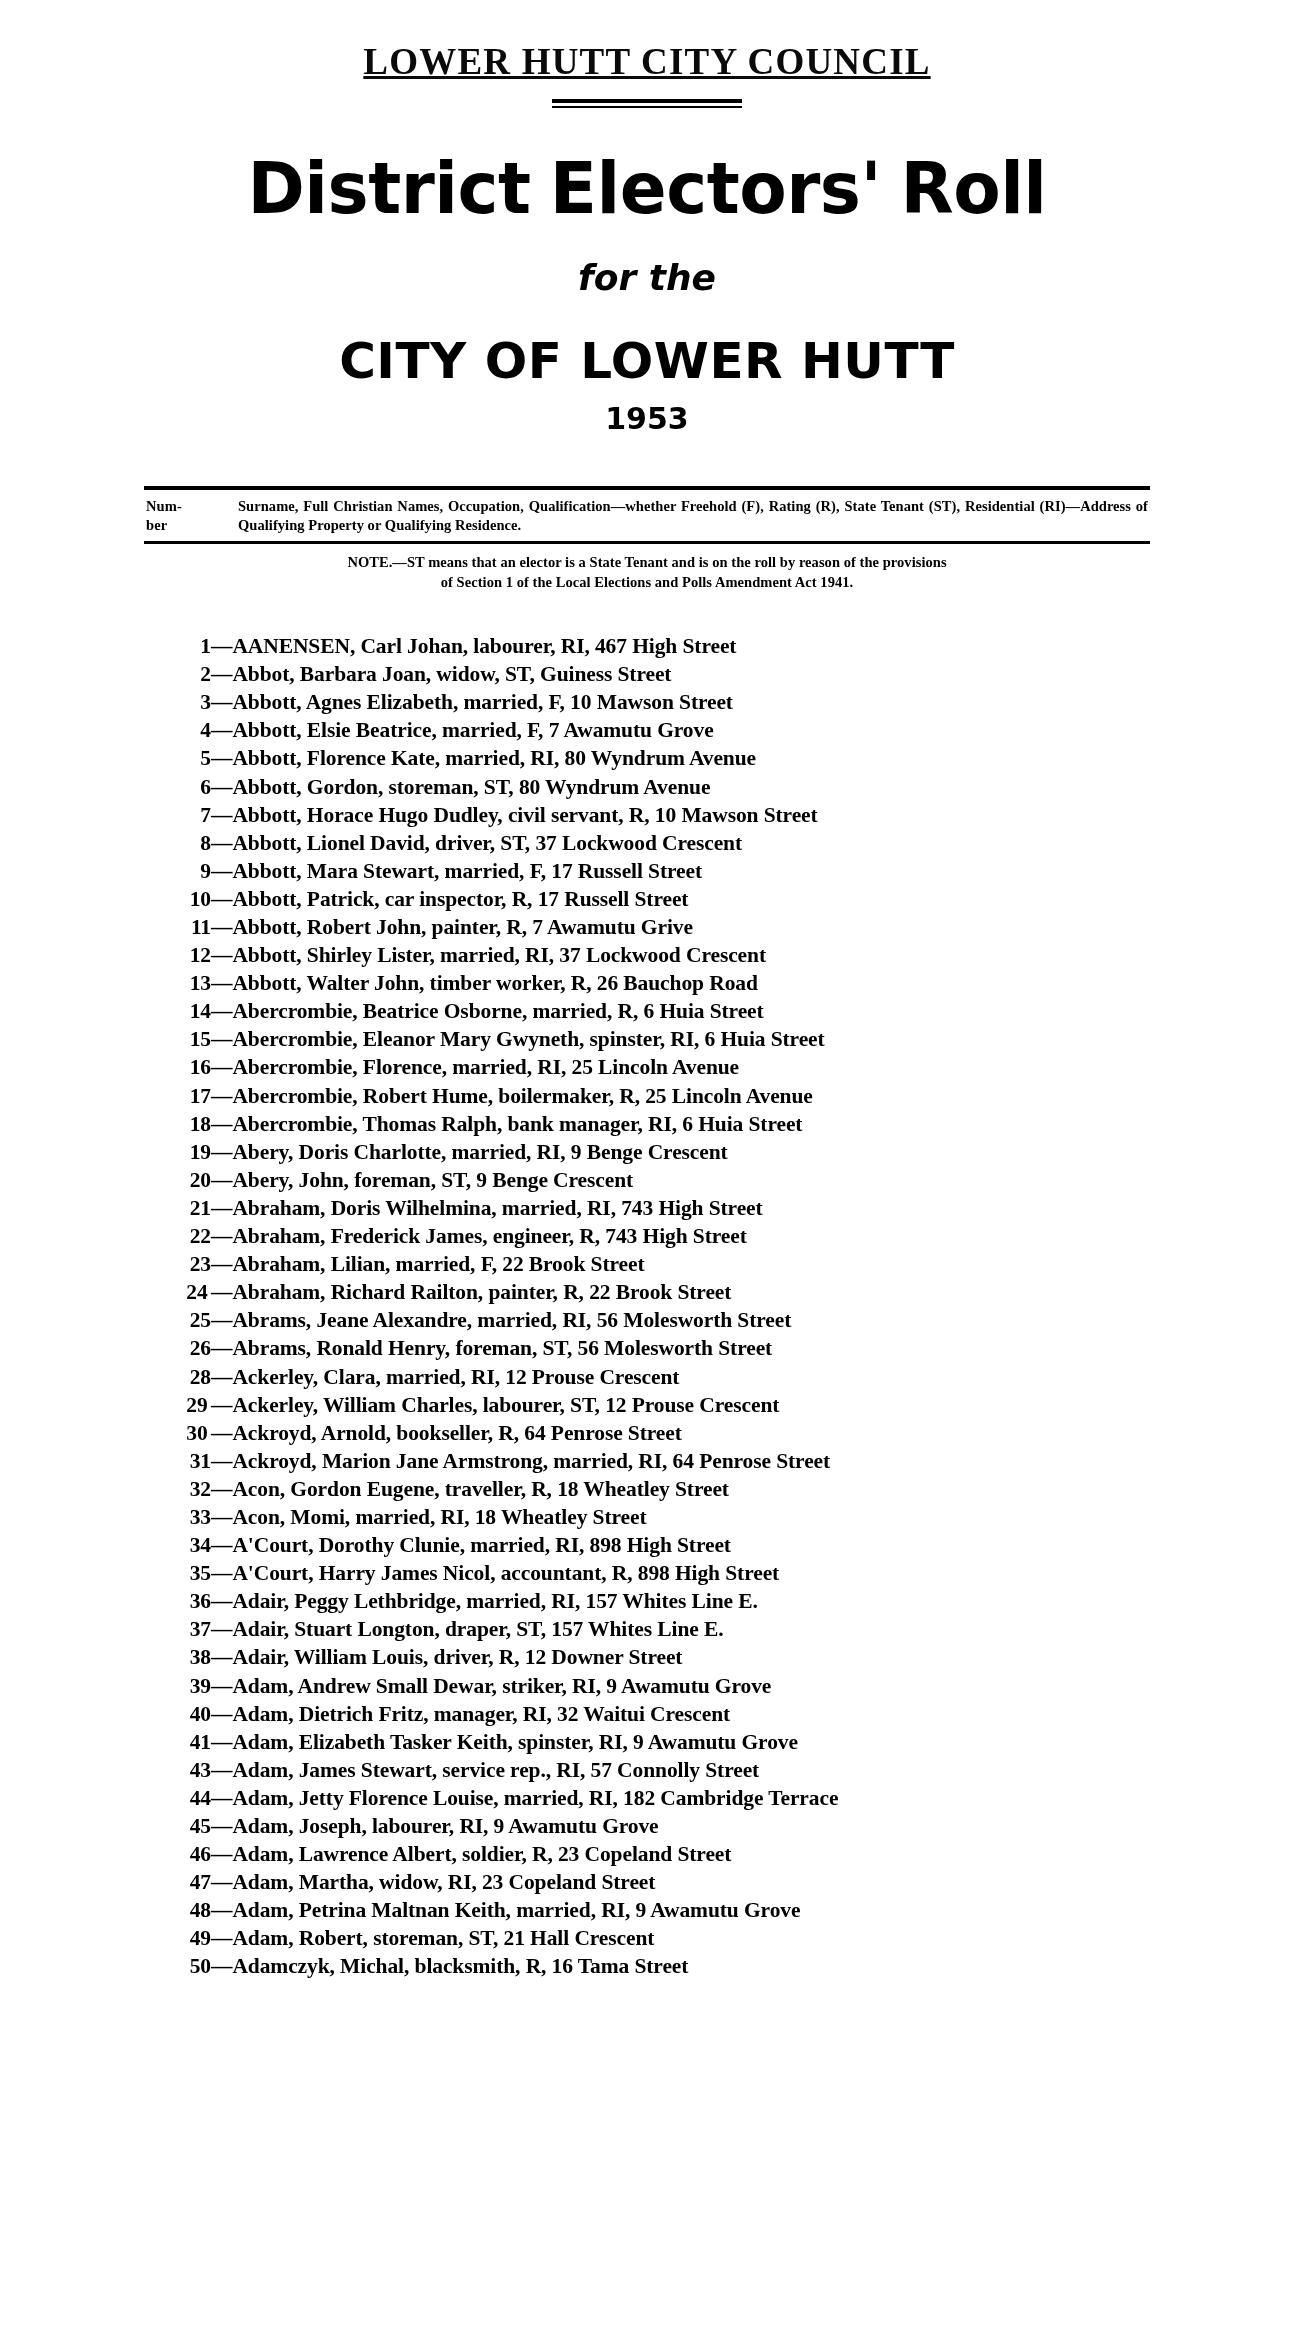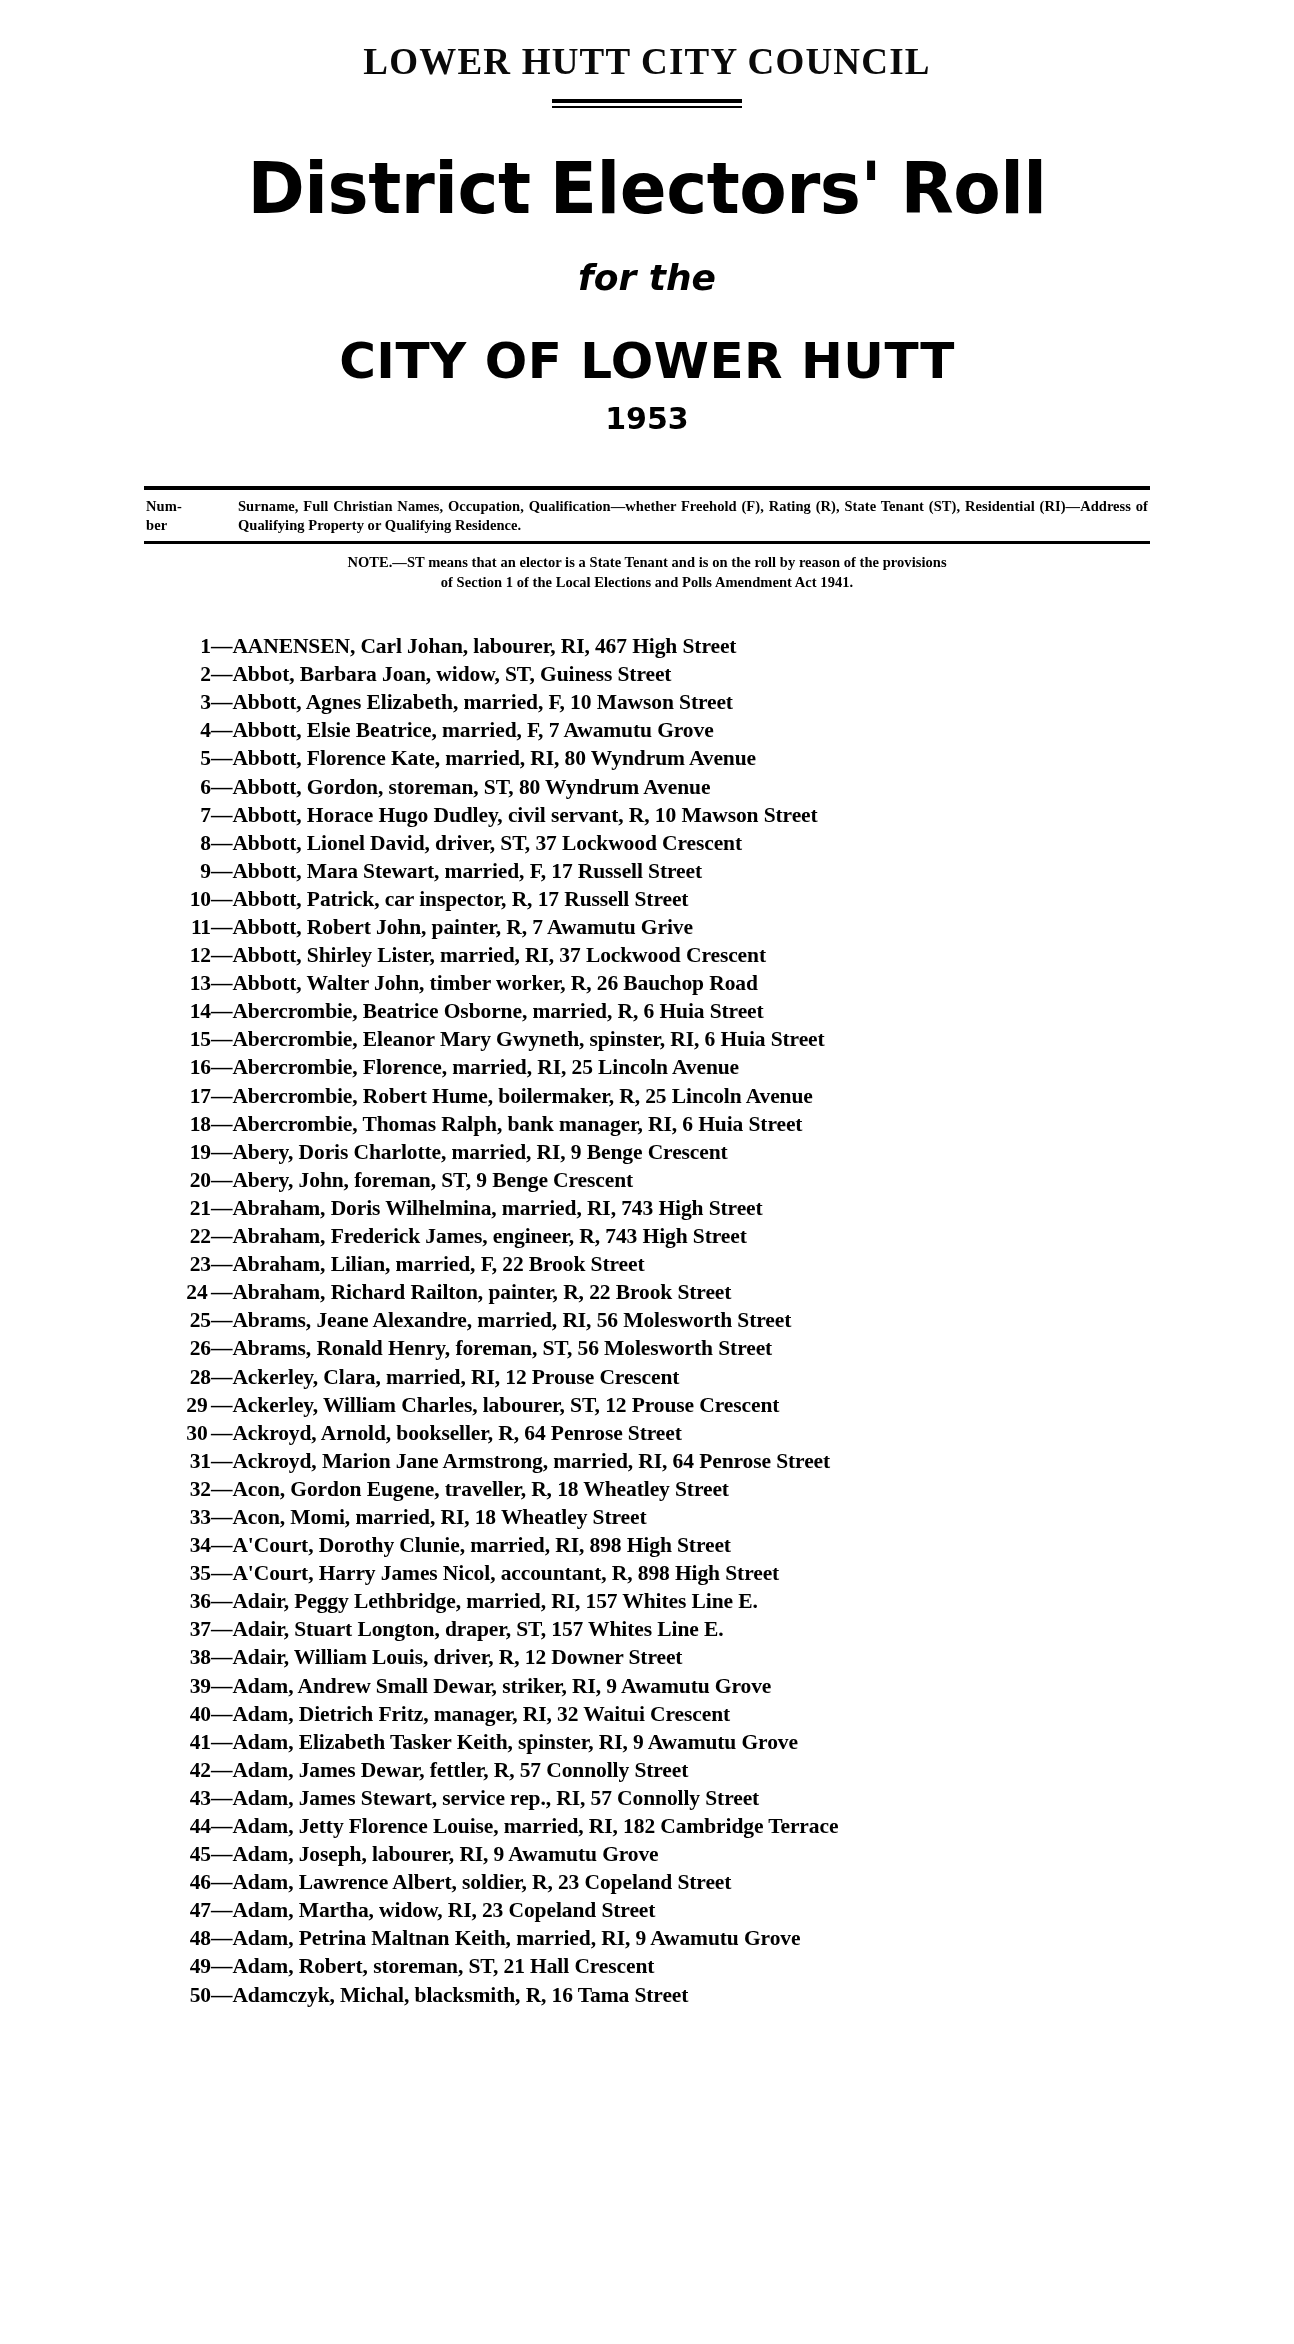--- a/index.html
+++ b/index.html
@@ -27,20 +27,21 @@
   
   .council-line {
     text-align: center;
     font-family: "Liberation Serif", "DejaVu Serif", serif;
     font-weight: 700;
     font-size: 37px;
     letter-spacing: 1.2px;
     padding-top: 42px;
     line-height: 1.1;
     color: #0a0a0a;
+    text-decoration: underline;
   }
 
   .rule-double {
     width: 190px;
     margin: 16px auto 0 auto;
     border-top: 4px solid #000;
     border-bottom: 2px solid #000;
     height: 3px;
     box-sizing: content-box;
   }
@@ -234,21 +235,20 @@
       <div class="entry"><span class="num" style="display: inline-block; min-width: 28px; text-align: right;">32</span><span>—</span><span>Acon, Gordon Eugene, traveller, R, 18 Wheatley Street</span></div>
       <div class="entry"><span class="num" style="display: inline-block; min-width: 28px; text-align: right;">33</span><span>—</span><span>Acon, Momi, married, RI, 18 Wheatley Street</span></div>
       <div class="entry"><span class="num" style="display: inline-block; min-width: 28px; text-align: right;">34</span><span>—</span><span>A'Court, Dorothy Clunie, married, RI, 898 High Street</span></div>
       <div class="entry"><span class="num" style="display: inline-block; min-width: 28px; text-align: right;">35</span><span>—</span><span>A'Court, Harry James Nicol, accountant, R, 898 High Street</span></div>
       <div class="entry"><span class="num" style="display: inline-block; min-width: 28px; text-align: right;">36</span><span>—</span><span>Adair, Peggy Lethbridge, married, RI, 157 Whites Line E.</span></div>
       <div class="entry"><span class="num" style="display: inline-block; min-width: 28px; text-align: right;">37</span><span>—</span><span>Adair, Stuart Longton, draper, ST, 157 Whites Line E.</span></div>
       <div class="entry"><span class="num" style="display: inline-block; min-width: 28px; text-align: right;">38</span><span>—</span><span>Adair, William Louis, driver, R, 12 Downer Street</span></div>
       <div class="entry"><span class="num" style="display: inline-block; min-width: 28px; text-align: right;">39</span><span>—</span><span>Adam, Andrew Small Dewar, striker, RI, 9 Awamutu Grove</span></div>
       <div class="entry"><span class="num" style="display: inline-block; min-width: 28px; text-align: right;">40</span><span>—</span><span>Adam, Dietrich Fritz, manager, RI, 32 Waitui Crescent</span></div>
       <div class="entry"><span class="num" style="display: inline-block; min-width: 28px; text-align: right;">41</span><span>—</span><span>Adam, Elizabeth Tasker Keith, spinster, RI, 9 Awamutu Grove</span></div>
-      <div class="entry"><span class="num" style="display: inline-block; min-width: 28px; text-align: right;">42</span><span>—</span><span>Adam, James Dewar, fettler, R, 57 Connolly Street</span></div>
       <div class="entry"><span class="num" style="display: inline-block; min-width: 28px; text-align: right;">43</span><span>—</span><span>Adam, James Stewart, service rep., RI, 57 Connolly Street</span></div>
       <div class="entry"><span class="num" style="display: inline-block; min-width: 28px; text-align: right;">44</span><span>—</span><span>Adam, Jetty Florence Louise, married, RI, 182 Cambridge Terrace</span></div>
       <div class="entry"><span class="num" style="display: inline-block; min-width: 28px; text-align: right;">45</span><span>—</span><span>Adam, Joseph, labourer, RI, 9 Awamutu Grove</span></div>
       <div class="entry"><span class="num" style="display: inline-block; min-width: 28px; text-align: right;">46</span><span>—</span><span>Adam, Lawrence Albert, soldier, R, 23 Copeland Street</span></div>
       <div class="entry"><span class="num" style="display: inline-block; min-width: 28px; text-align: right;">47</span><span>—</span><span>Adam, Martha, widow, RI, 23 Copeland Street</span></div>
       <div class="entry"><span class="num" style="display: inline-block; min-width: 28px; text-align: right;">48</span><span>—</span><span>Adam, Petrina Maltnan Keith, married, RI, 9 Awamutu Grove</span></div>
       <div class="entry"><span class="num" style="display: inline-block; min-width: 28px; text-align: right;">49</span><span>—</span><span>Adam, Robert, storeman, ST, 21 Hall Crescent</span></div>
       <div class="entry"><span class="num" style="display: inline-block; min-width: 28px; text-align: right;">50</span><span>—</span><span>Adamczyk, Michal, blacksmith, R, 16 Tama Street</span></div>
     </div>
 

